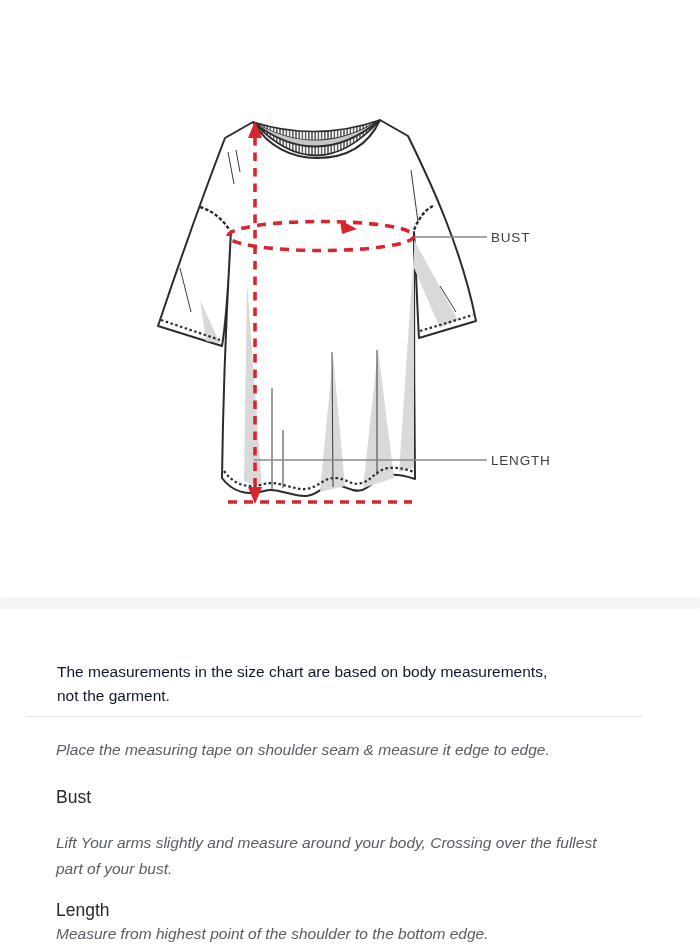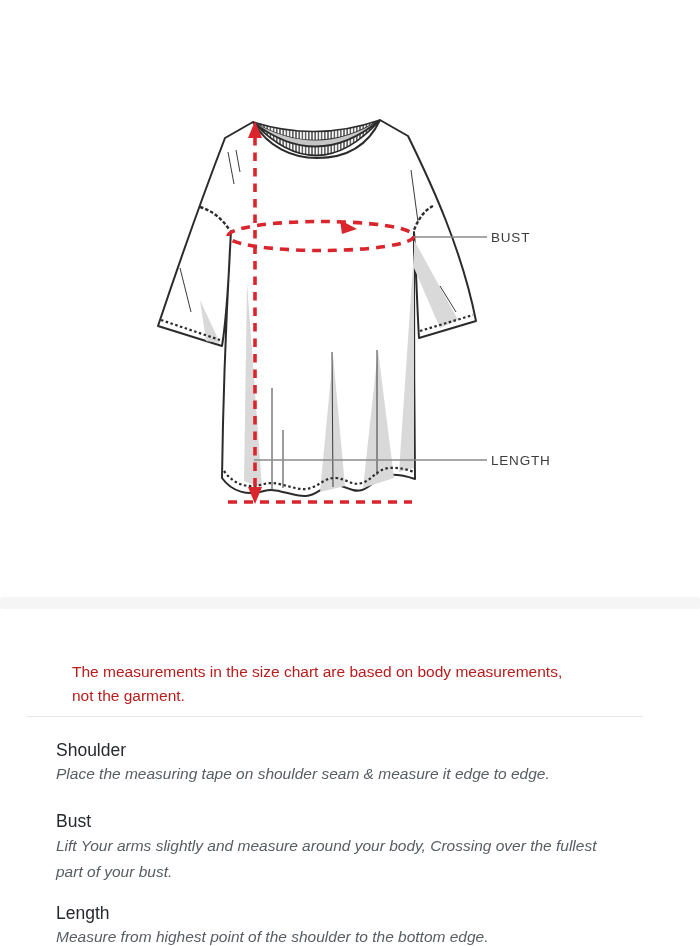--- a/index.html
+++ b/index.html
@@ -14,41 +14,41 @@
 
   .diagram-wrap { position: absolute; top: 0; left: 0; width: 700px; height: 560px; }
 
   .band {
     position: absolute; top: 597px; left: 0;
     width: 700px; height: 12px;
     background: #f5f5f5; border-radius: 3px;
   }
 
   .note {
-    position: absolute; top: 644px; left: 72px; width: 600px;
-    font-size: 15.5px; line-height: 24px; color: #b91c1c;
+    position: absolute; top: 644px; left: 57px; width: 600px;
+    font-size: 15.5px; line-height: 24px; color: #0f172a;
     white-space: pre-line;
   }
 
   .divider {
     position: absolute; top: 716px; left: 26px;
     width: 617px; height: 1px; background: #e6e6e6;
   }
 
   .sections { position: absolute; top: 738px; left: 56px; width: 610px; }
   .section-title {
     font-size: 17.5px; line-height: 24px; color: #26292e;
     font-weight: 400; margin: 0;
   }
   .section-desc {
     font-size: 15.5px; line-height: 24px; color: #585d63;
     margin: 0; white-space: pre-line; font-style: italic;
   }
   .sec-bust .section-title { margin-top: 23px; }
-  .sec-bust .section-desc { line-height: 26px; }
+  .sec-bust .section-desc { line-height: 26px; margin-top: 21px; }
   .sec-length .section-title { margin-top: 16px; }
 
   svg text.meas-label {
     font-family: "Liberation Sans", sans-serif;
     font-size: 13.5px; letter-spacing: 0.8px; fill: #3d3d3d;
   }
 </style>
 </head>
 <body>
 
@@ -144,21 +144,20 @@
 
   <div class="band"></div>
 
   <p class="note">The measurements in the size chart are based on body measurements,
  not the garment.</p>
 
   <div class="divider"></div>
 
   <div class="sections">
     <div class="sec sec-shoulder">
-      <h3 class="section-title">Shoulder</h3>
       <p class="section-desc">Place the measuring tape on shoulder seam &amp; measure it edge to edge.</p>
     </div>
     <div class="sec sec-bust">
       <h3 class="section-title">Bust</h3>
       <p class="section-desc">Lift Your arms slightly and measure around your body, Crossing over the fullest
 part of your bust.</p>
     </div>
     <div class="sec sec-length">
       <h3 class="section-title">Length</h3>
       <p class="section-desc">Measure from highest point of the shoulder to the bottom edge.</p>

